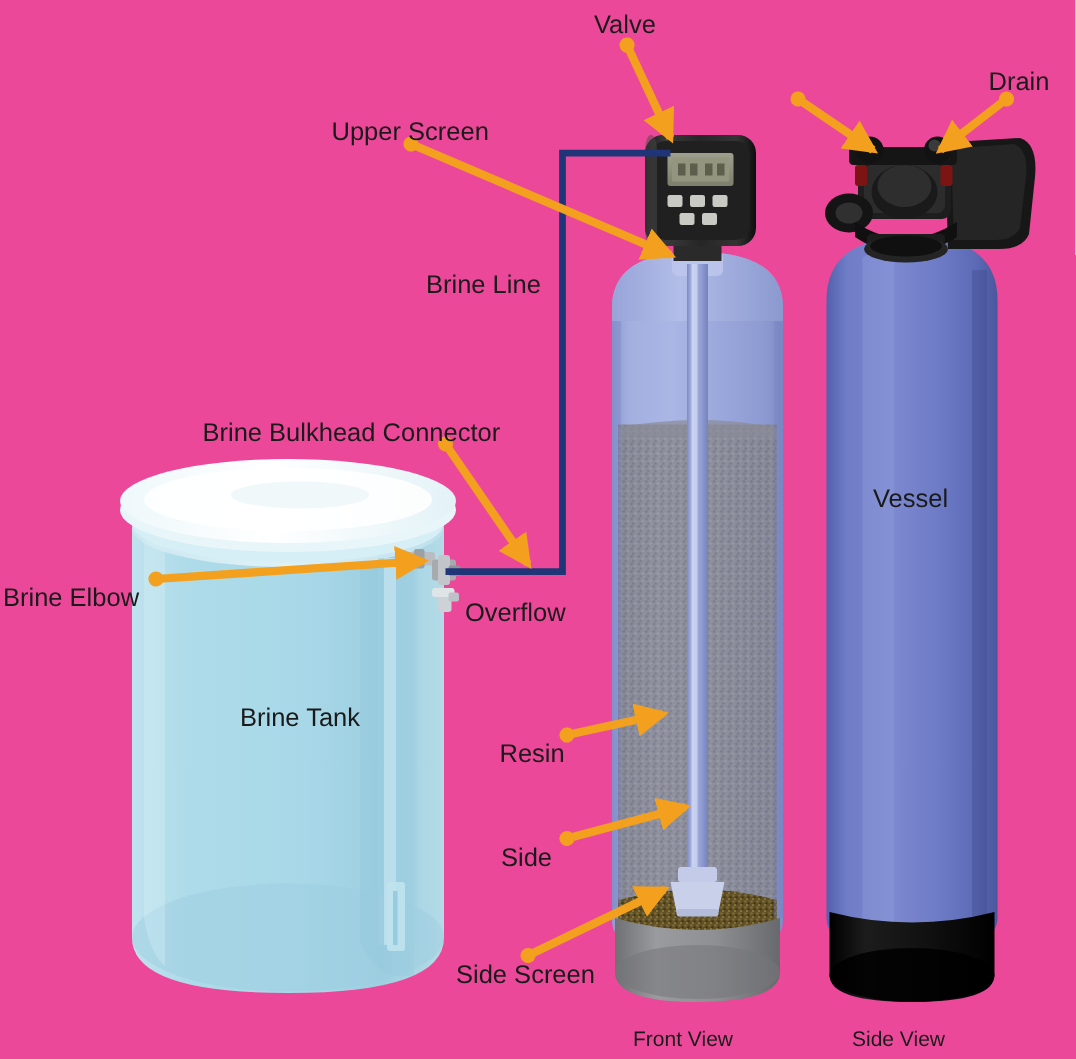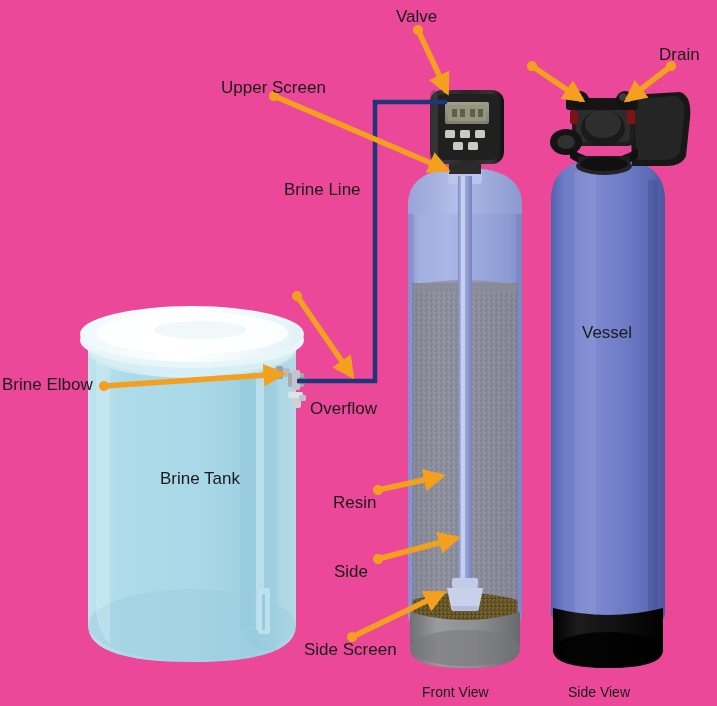--- a/index.html
+++ b/index.html
@@ -303,24 +303,25 @@
 
   <div class="lbl" style="left:396px; top:8px;">Valve</div>
 
 
   <div class="lbl" style="left:659px; top:46px;">Drain</div>
 
   <div class="lbl" style="left:221px; top:79px;">Upper Screen</div>
 
   <div class="lbl" style="left:284px; top:181px;">Brine Line</div>
 
+  <div class="lbl" style="left:135px; top:280px;">Brine Bulkhead Connector</div>
 
   <div class="lbl" style="left:582px; top:324px;">Vessel</div>
 
-  <div class="lbl" style="left:2px; top:376px;">Brine Elbow</div>
+  <div class="lbl" style="left:2px; top:390px;">Brine Elbow</div>
 
   <div class="lbl" style="left:310px; top:400px;">Overflow</div>
 
   <div class="lbl" style="left:148px; top:470px;margin-left:12px;">Brine Tank</div>
 
   <div class="lbl" style="left:333px; top:494px;">Resin</div>
 
   <div class="lbl" style="left:334px; top:563px;">Side</div>
 
   <div class="lbl" style="left:304px; top:641px;">Side Screen</div>

